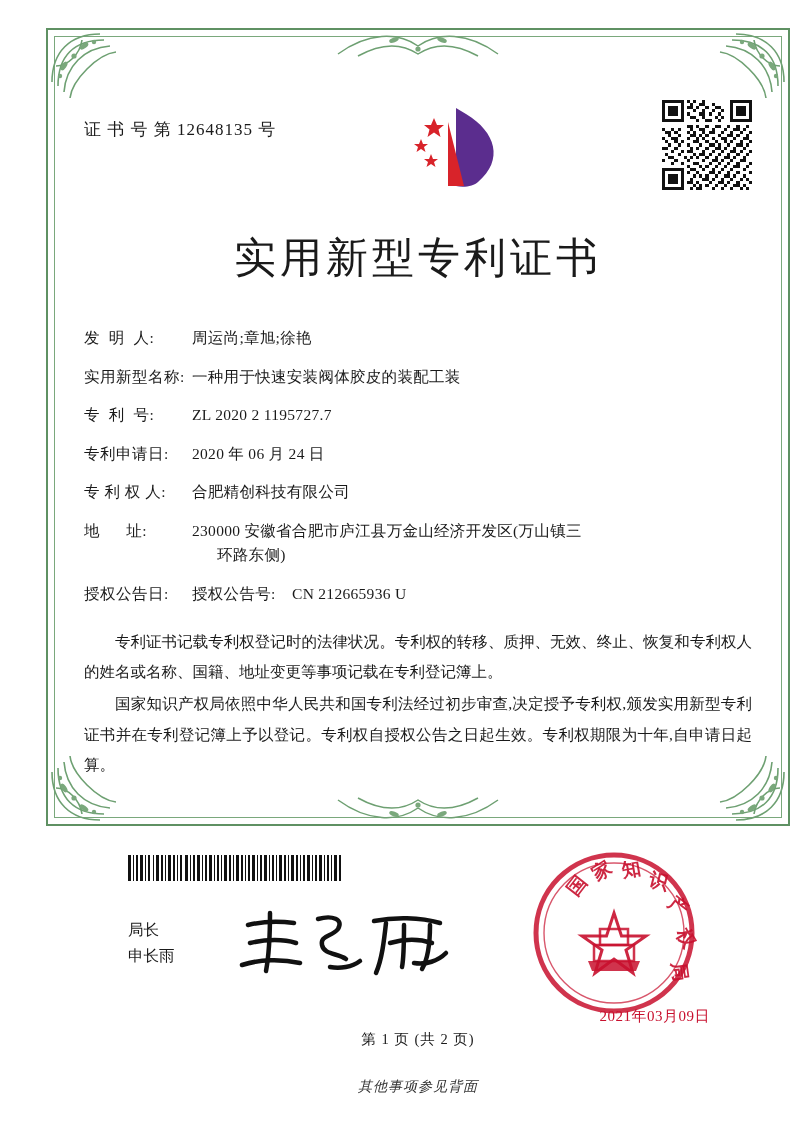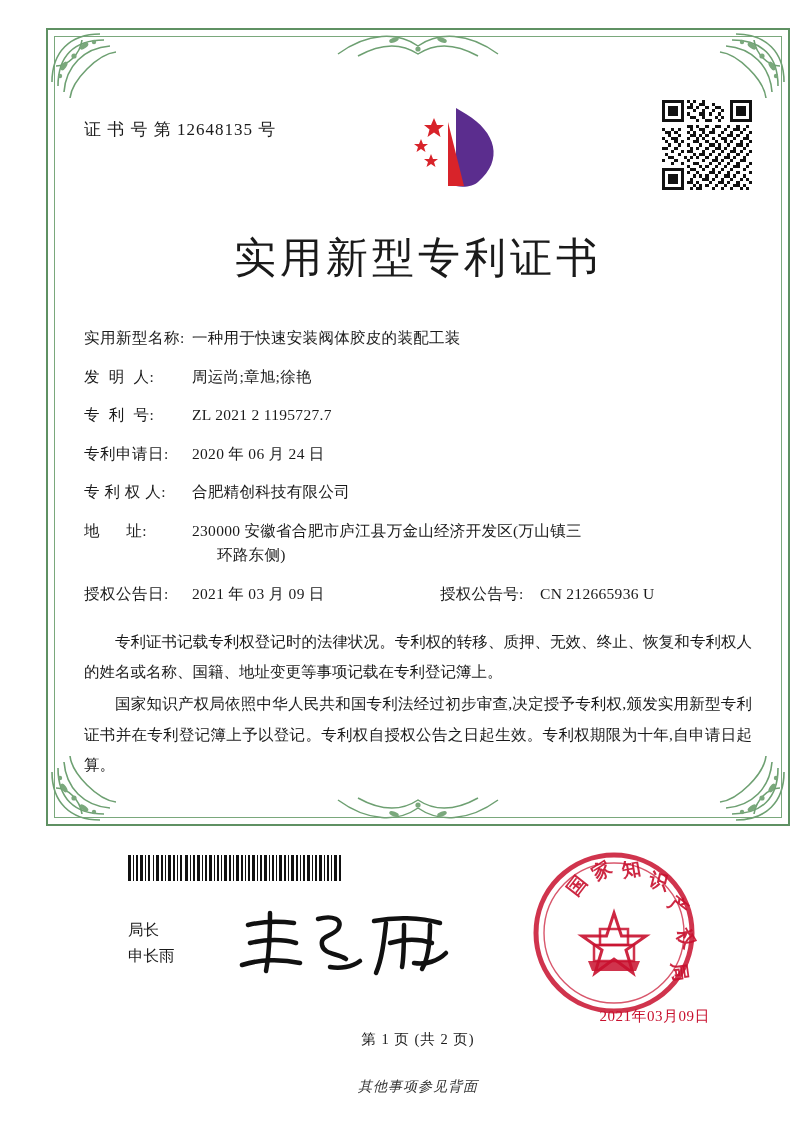--- a/index.html
+++ b/index.html
@@ -572,32 +572,32 @@
           </g>
         </svg>
       </div>
     </div>
 
     <div class="title">实用新型专利证书</div>
 
     <div class="fields">
 
       <div class="field-row">
+        <div class="field-label">发  明  人:</div>
+        <div class="field-value">周运尚;章旭;徐艳</div>
+      </div>
+
+      <div class="field-row">
         <div class="field-label">实用新型名称:</div>
         <div class="field-value">一种用于快速安装阀体胶皮的装配工装</div>
       </div>
 
       <div class="field-row">
-        <div class="field-label">发  明  人:</div>
-        <div class="field-value">周运尚;章旭;徐艳</div>
-      </div>
-
-      <div class="field-row">
         <div class="field-label">专  利  号:</div>
-        <div class="field-value">ZL 2021 2 1195727.7</div>
+        <div class="field-value">ZL 2020 2 1195727.7</div>
       </div>
 
       <div class="field-row">
         <div class="field-label">专利申请日:</div>
         <div class="field-value">2020 年 06 月 24 日</div>
       </div>
 
       <div class="field-row">
         <div class="field-label">专 利 权 人:</div>
         <div class="field-value">合肥精创科技有限公司</div>
@@ -607,21 +607,20 @@
         <div class="field-label">地      址:</div>
         <div class="field-value">
           <span>230000 安徽省合肥市庐江县万金山经济开发区(万山镇三</span>
           <span class="line2">环路东侧)</span>
         </div>
       </div>
 
       <div class="field-row two-col">
         <div class="field-label">授权公告日:</div>
         <div class="field-value">
-          <span class="col-a">2021 年 03 月 09 日</span>
           <span class="col-b-label">授权公告号:</span>
           <span class="col-b-value">CN 212665936 U</span>
         </div>
       </div>
 
     </div>
 
     <div class="paragraphs">
       <p>专利证书记载专利权登记时的法律状况。专利权的转移、质押、无效、终止、恢复和专利权人的姓名或名称、国籍、地址变更等事项记载在专利登记簿上。</p>
       <p>国家知识产权局依照中华人民共和国专利法经过初步审查,决定授予专利权,颁发实用新型专利证书并在专利登记簿上予以登记。专利权自授权公告之日起生效。专利权期限为十年,自申请日起算。</p>

